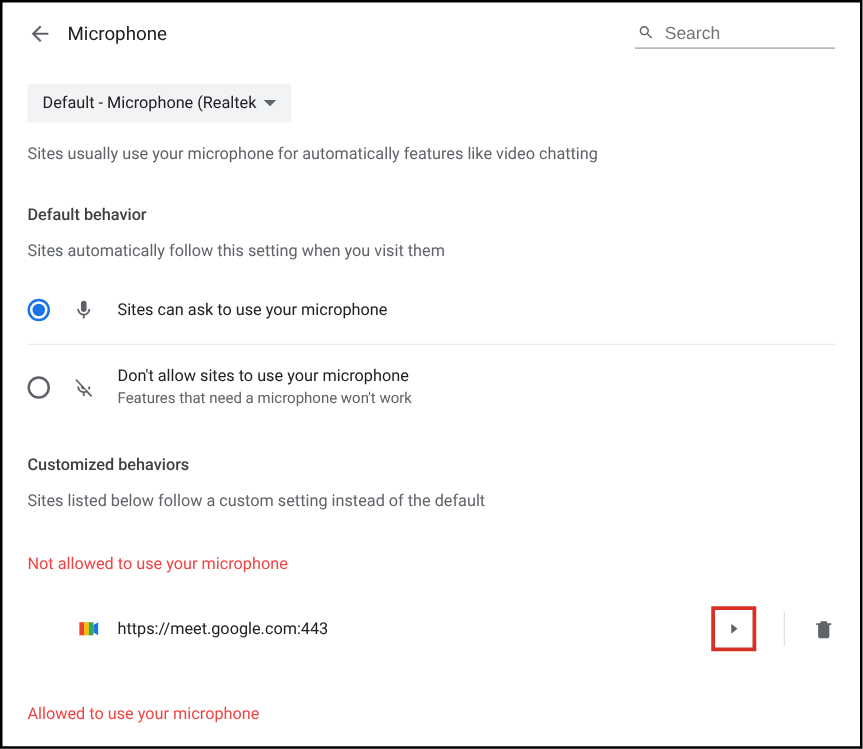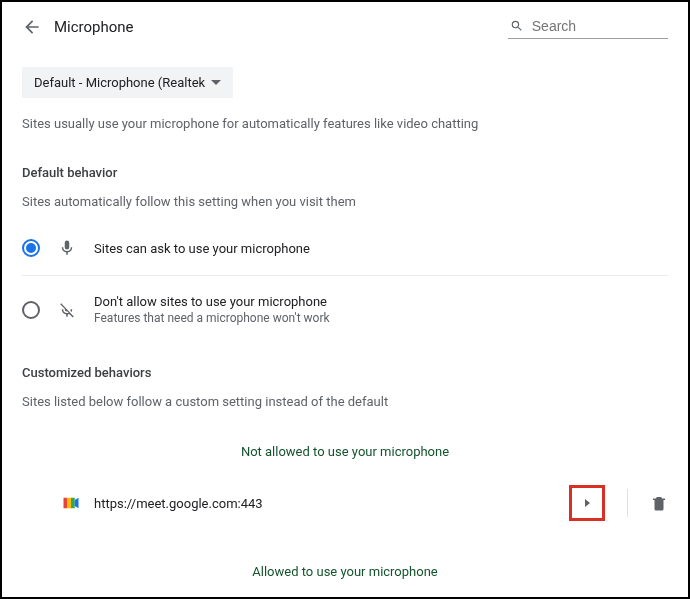--- a/index.html
+++ b/index.html
@@ -81,21 +81,21 @@
       position: absolute;
       width: 10px; height: 10px;
       background: #1a73e8;
       border-radius: 50%;
       top: 2px; left: 2px;
     }
     .row-icon { width: 18px; height: 18px; color: #5f6368; flex-shrink: 0; }
     .row-text { font-size: 13px; color: #202124; }
     .row-sub { font-size: 12px; color: #5f6368; margin-top: 2px; }
     .custom-section { margin-top: 30px; }
-    .list-label { color: #14532d; font-size: 13px; margin-top: 35px; margin-bottom: 18px; text-align: center; }
+    .list-label { color: #ef4444; font-size: 13px; margin-top: 35px; margin-bottom: 18px; }
     .site-row {
       display: flex;
       align-items: center;
       padding: 8px 0 8px 40px;
     }
     .favicon { width: 18px; height: 18px; margin-right: 14px; flex-shrink: 0; }
     .site-url { font-size: 13px; color: #202124; flex: 1; }
     .arrow-btn {
       width: 36px; height: 36px;
       display: flex; align-items: center; justify-content: center;

